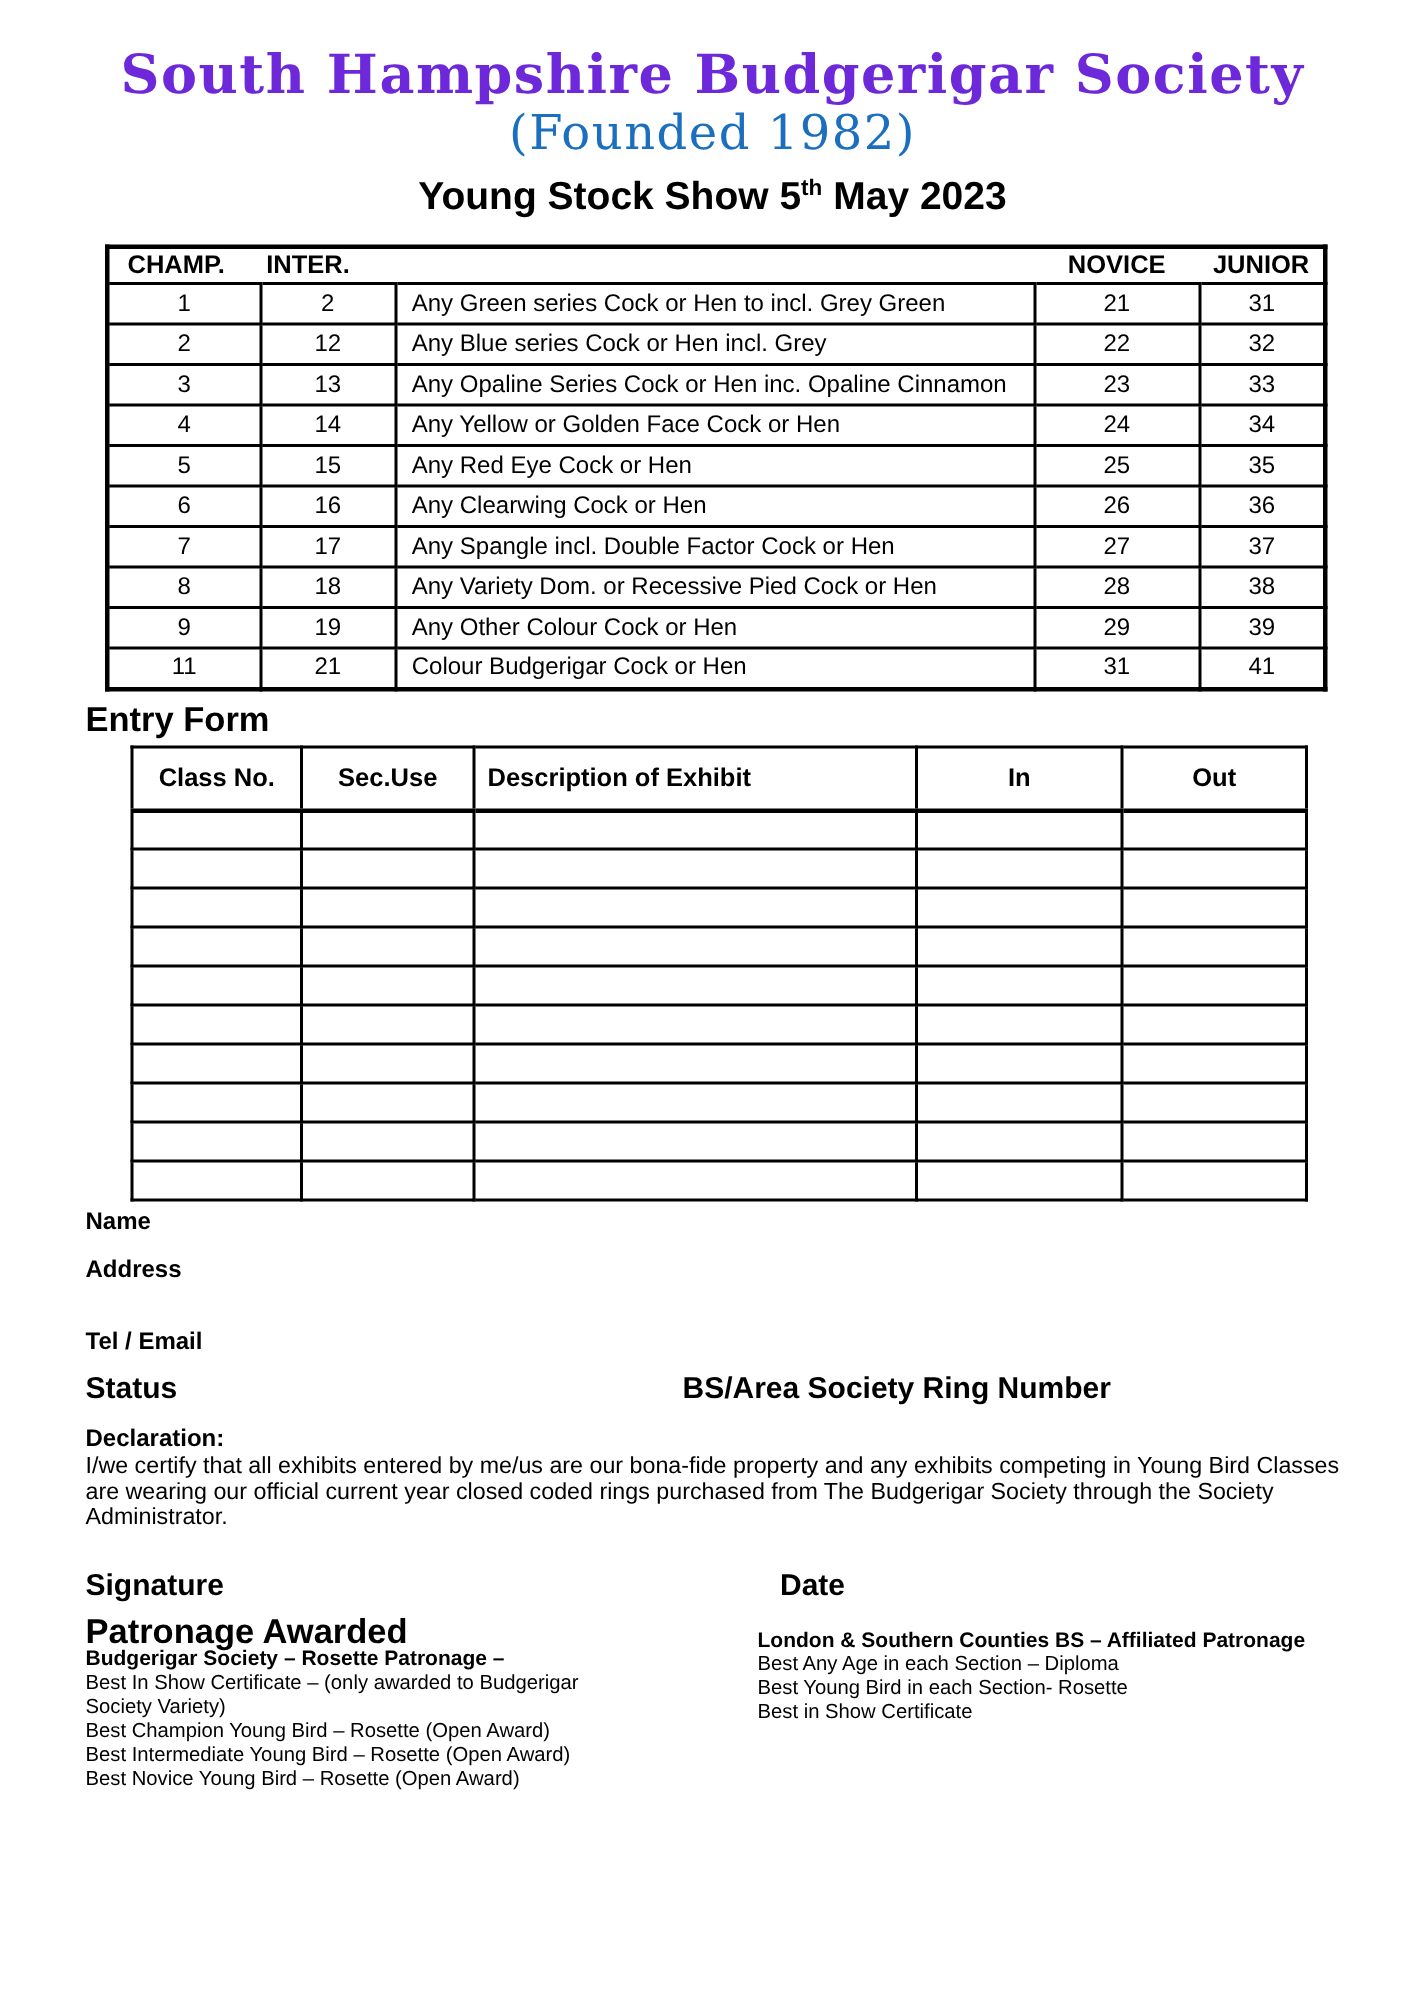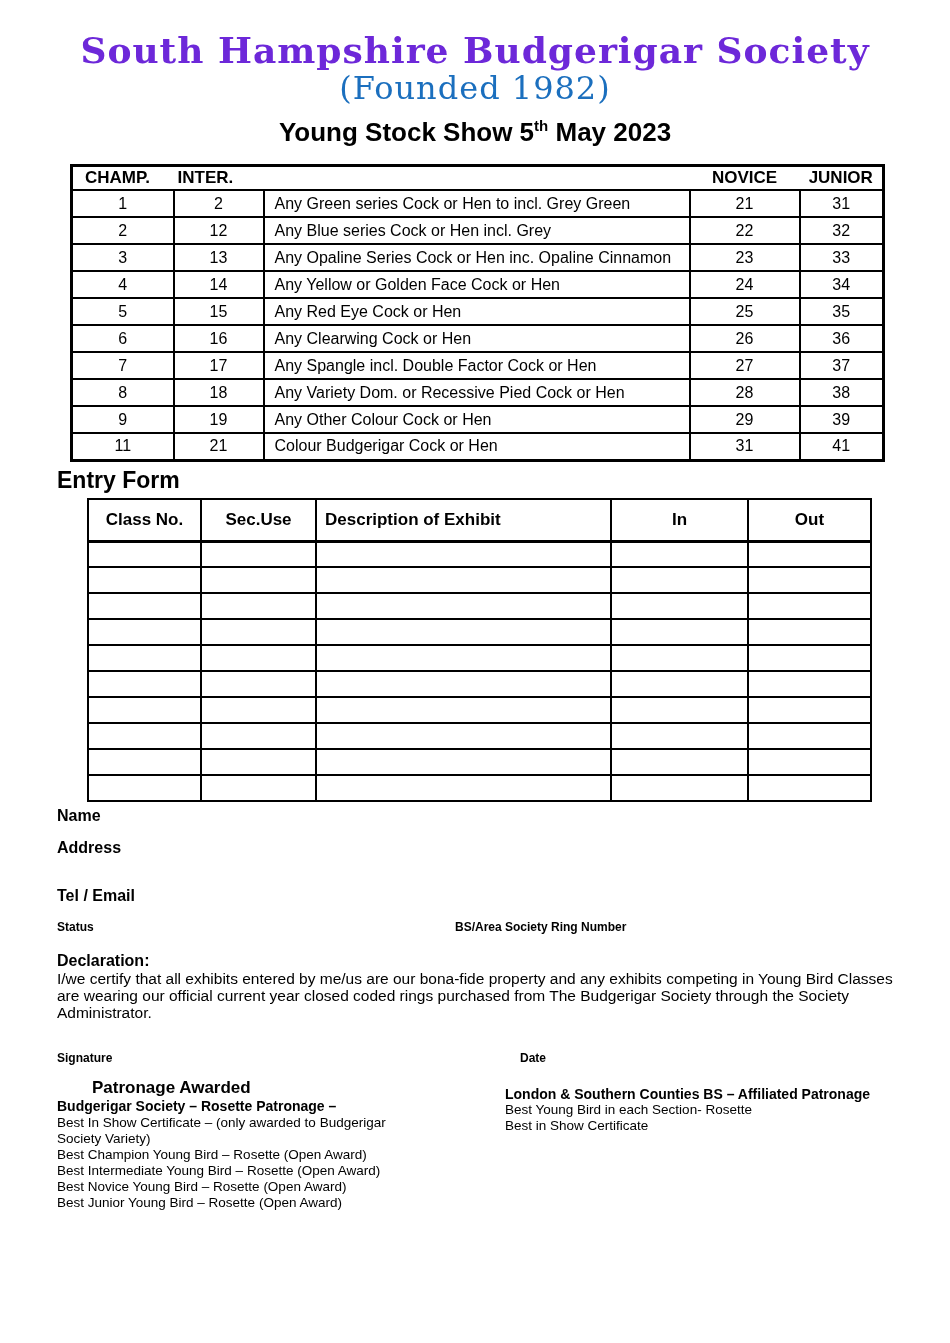--- a/index.html
+++ b/index.html
@@ -105,21 +105,21 @@
     font-weight: bold;
     line-height: 19px;
   }
   .lbl-name    { margin-top: 4px; }
   .lbl-address { margin-top: 13px; }
   .lbl-tel     { margin-top: 29px; }
   .status-row, .sig-row {
     position: relative;
     margin-left: 57px;
     height: 19px;
-    font-size: 12px;
+    font-size: 20px;
     font-weight: bold;
     line-height: 19px;
   }
   .status-row { margin-top: 13px; }
   .status-row .ring-label { position: absolute; left: 398px; top: 0; }
   .declaration-heading { margin-top: 14px; }
   .declaration-text {
     margin-left: 57px;
     width: 860px;
     font-size: 15.5px;
@@ -128,24 +128,23 @@
   .sig-row { margin-top: 28px; }
   .sig-row .date-label { position: absolute; left: 463px; top: 0; }
 
   .patronage-columns {
     display: flex;
     margin: 10px 0 0 57px;
   }
   .pat-left { width: 448px; flex: none; }
   .pat-right { width: 420px; flex: none; padding-top: 8px; }
   .pat-heading {
-    font-size: 17px;
+    font-size: 23px;
     font-weight: bold;
     line-height: 20px;
-    margin-left: 35px;
   }
   .pat-subheading {
     font-size: 14px;
     font-weight: bold;
     line-height: 17px;
   }
   .pat-right .pat-subheading { line-height: 16px; }
   .pat-item {
     font-size: 13.5px;
     line-height: 16px;
@@ -363,23 +362,23 @@
 
 <div class="patronage-columns">
   <div class="pat-left">
     <div class="pat-heading">Patronage Awarded</div>
     <div class="pat-subheading">Budgerigar Society – Rosette Patronage –</div>
     <div>
         <div class="pat-item">Best In Show Certificate – (only awarded to Budgerigar Society Variety)</div>
         <div class="pat-item">Best Champion Young Bird – Rosette (Open Award)</div>
         <div class="pat-item">Best Intermediate Young Bird – Rosette (Open Award)</div>
         <div class="pat-item">Best Novice Young Bird – Rosette (Open Award)</div>
-        <div class="pat-item">Best Junior Young Bird – Rosette (Open Award)</div>
       </div>
   </div>
   <div class="pat-right">
     <div class="pat-subheading">London &amp; Southern Counties BS – Affiliated Patronage</div>
     <div>
+        <div class="pat-item">Best Any Age in each Section – Diploma</div>
         <div class="pat-item">Best Young Bird in each Section- Rosette</div>
         <div class="pat-item">Best in Show Certificate</div>
       </div>
   </div>
 </div>
 
 </body></html>

